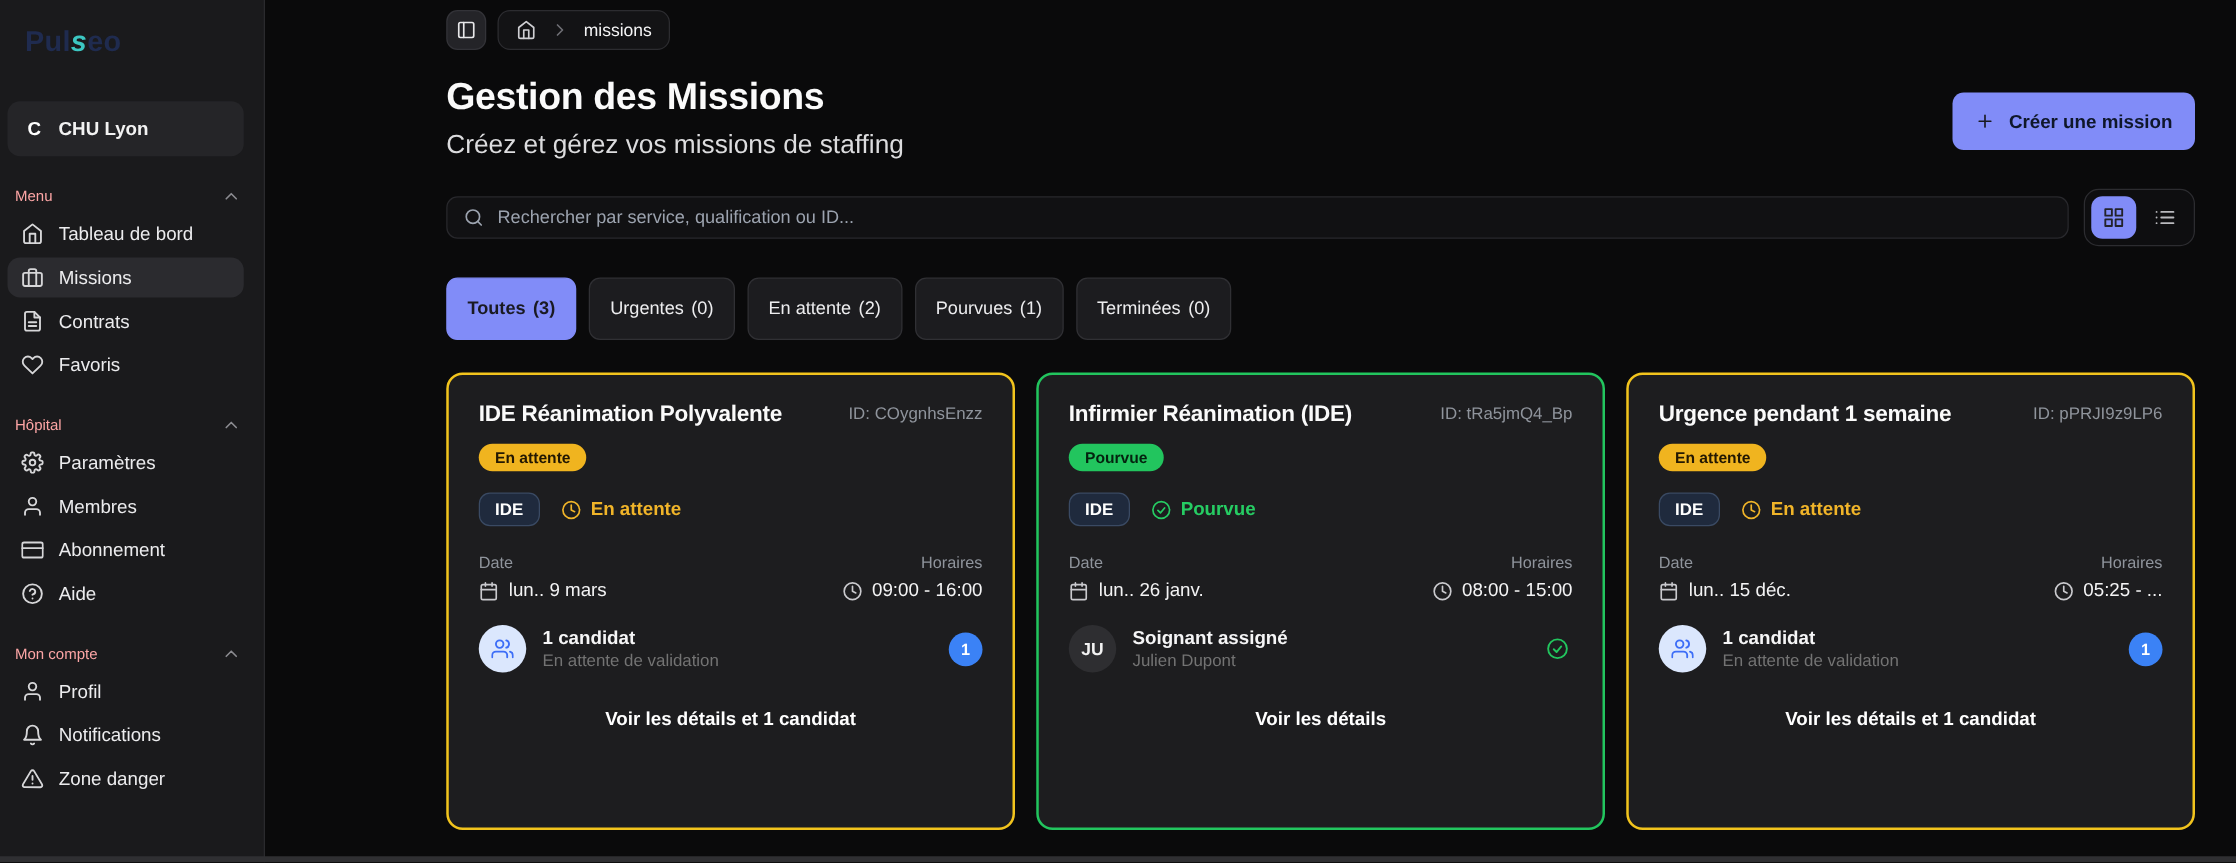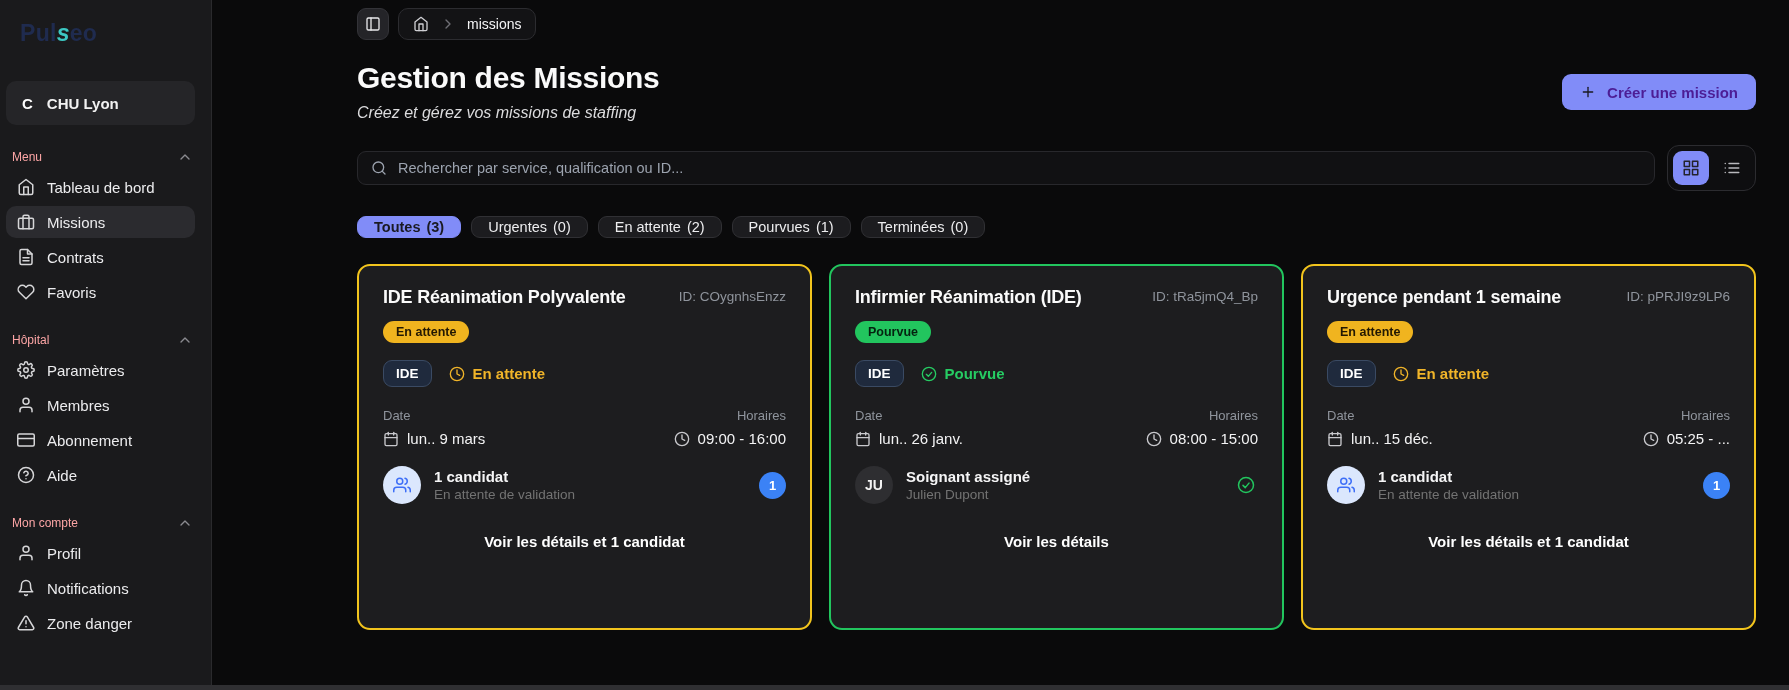--- a/index.html
+++ b/index.html
@@ -25,35 +25,35 @@
   .main { flex:1; padding:8px 33px 0 145px; position:relative; }
   .topbar { display:flex; align-items:center; gap:9px; margin-top:0; }
   .panel-btn { width:32px; height:32px; border-radius:9px; background:#242428; border:1px solid #333338; display:grid; place-items:center; color:#e8e8ea; }
   .crumb-pill { display:flex; align-items:center; gap:11px; height:32px; border:1px solid #2c2c30; background:#131315; border-radius:10px; padding:0 14px; }
   .crumb-pill .home { color:#cfcfd3; }
   .crumb-pill .sep { color:#6f6f75; }
   .crumb-current { color:#f5f5f6; font-size:14px; }
 
   .header-row { display:flex; justify-content:space-between; align-items:flex-start; margin-top:21px; }
   .page-title { font-size:30px; font-weight:700; color:#fafafa; letter-spacing:-.3px; }
-  .page-subtitle { margin-top:9px; font-size:16px; color:#dcdcde;font-style:italic; }
-  .create-btn { margin-top:13px; display:flex; align-items:center; gap:11px; height:36px; padding:0 18px; background:#818cf8; border:none; border-radius:9px; color:#4c1d95; font-size:15px; font-weight:600; font-family:inherit; }
+  .page-subtitle { margin-top:9px; font-size:21px; color:#dcdcde; }
+  .create-btn { margin-top:13px; display:flex; align-items:center; gap:11px; height:46px; padding:0 18px; background:#818cf8; border:none; border-radius:9px; color:#0f172a; font-size:15px; font-weight:600; font-family:inherit; }
   .create-btn svg { color:#1a1a22; }
 
   .search-row { display:flex; align-items:center; gap:12px; margin-top:23px; }
   .search-box { flex:1; display:flex; align-items:center; gap:11px; height:34px; border:1px solid #28282c; background:#111113; border-radius:9px; padding:0 13px; }
   .search-box svg { color:#9ca3af; flex:none; }
   .search-box input { flex:1; background:transparent; border:none; outline:none; color:#e7e7e9; font-size:14.5px; font-family:inherit; }
   .search-box input::placeholder { color:#9ca3af; }
   .view-toggle { flex:none; display:flex; align-items:center; gap:5px; border:1px solid #2c2c30; border-radius:12px; padding:5px; background:#0e0e10; }
   .vt-btn { width:36px; height:34px; border-radius:9px; display:grid; place-items:center; background:transparent; border:none; color:#b9b9bd; }
   .vt-btn.active { background:#818cf8; color:#23232b; }
 
   .filters { display:flex; gap:10px; margin-top:25px; }
-  .chip { height:22px; padding:0 16px; border-radius:9px; background:#1c1c1f; border:1px solid #303034; color:#ededef; font-size:14.5px; font-family:inherit; display:flex; align-items:center; gap:6px; }
+  .chip { height:50px; padding:0 16px; border-radius:9px; background:#1c1c1f; border:1px solid #303034; color:#ededef; font-size:14.5px; font-family:inherit; display:flex; align-items:center; gap:6px; }
   .chip.active { background:#818cf8; border-color:#818cf8; color:#1a1a22; font-weight:600; }
 
   
   .cards { display:grid; grid-template-columns:repeat(3,1fr); gap:17px; margin-top:26px; }
   .card { height:366px; border-radius:13px; background:#1d1d1f; border:2px solid; padding:21px 24px; display:flex; flex-direction:column; }
   .card.amber { border-color:#f2c41d; }
   .card.green { border-color:#22c55e; }
   .card-head { display:flex; justify-content:space-between; gap:10px; }
   .card-title { font-size:18px; font-weight:700; color:#fafafa; letter-spacing:-.2px; }
   .card-id { font-size:13.5px; color:#8f949c; margin-top:2px; white-space:nowrap; }

